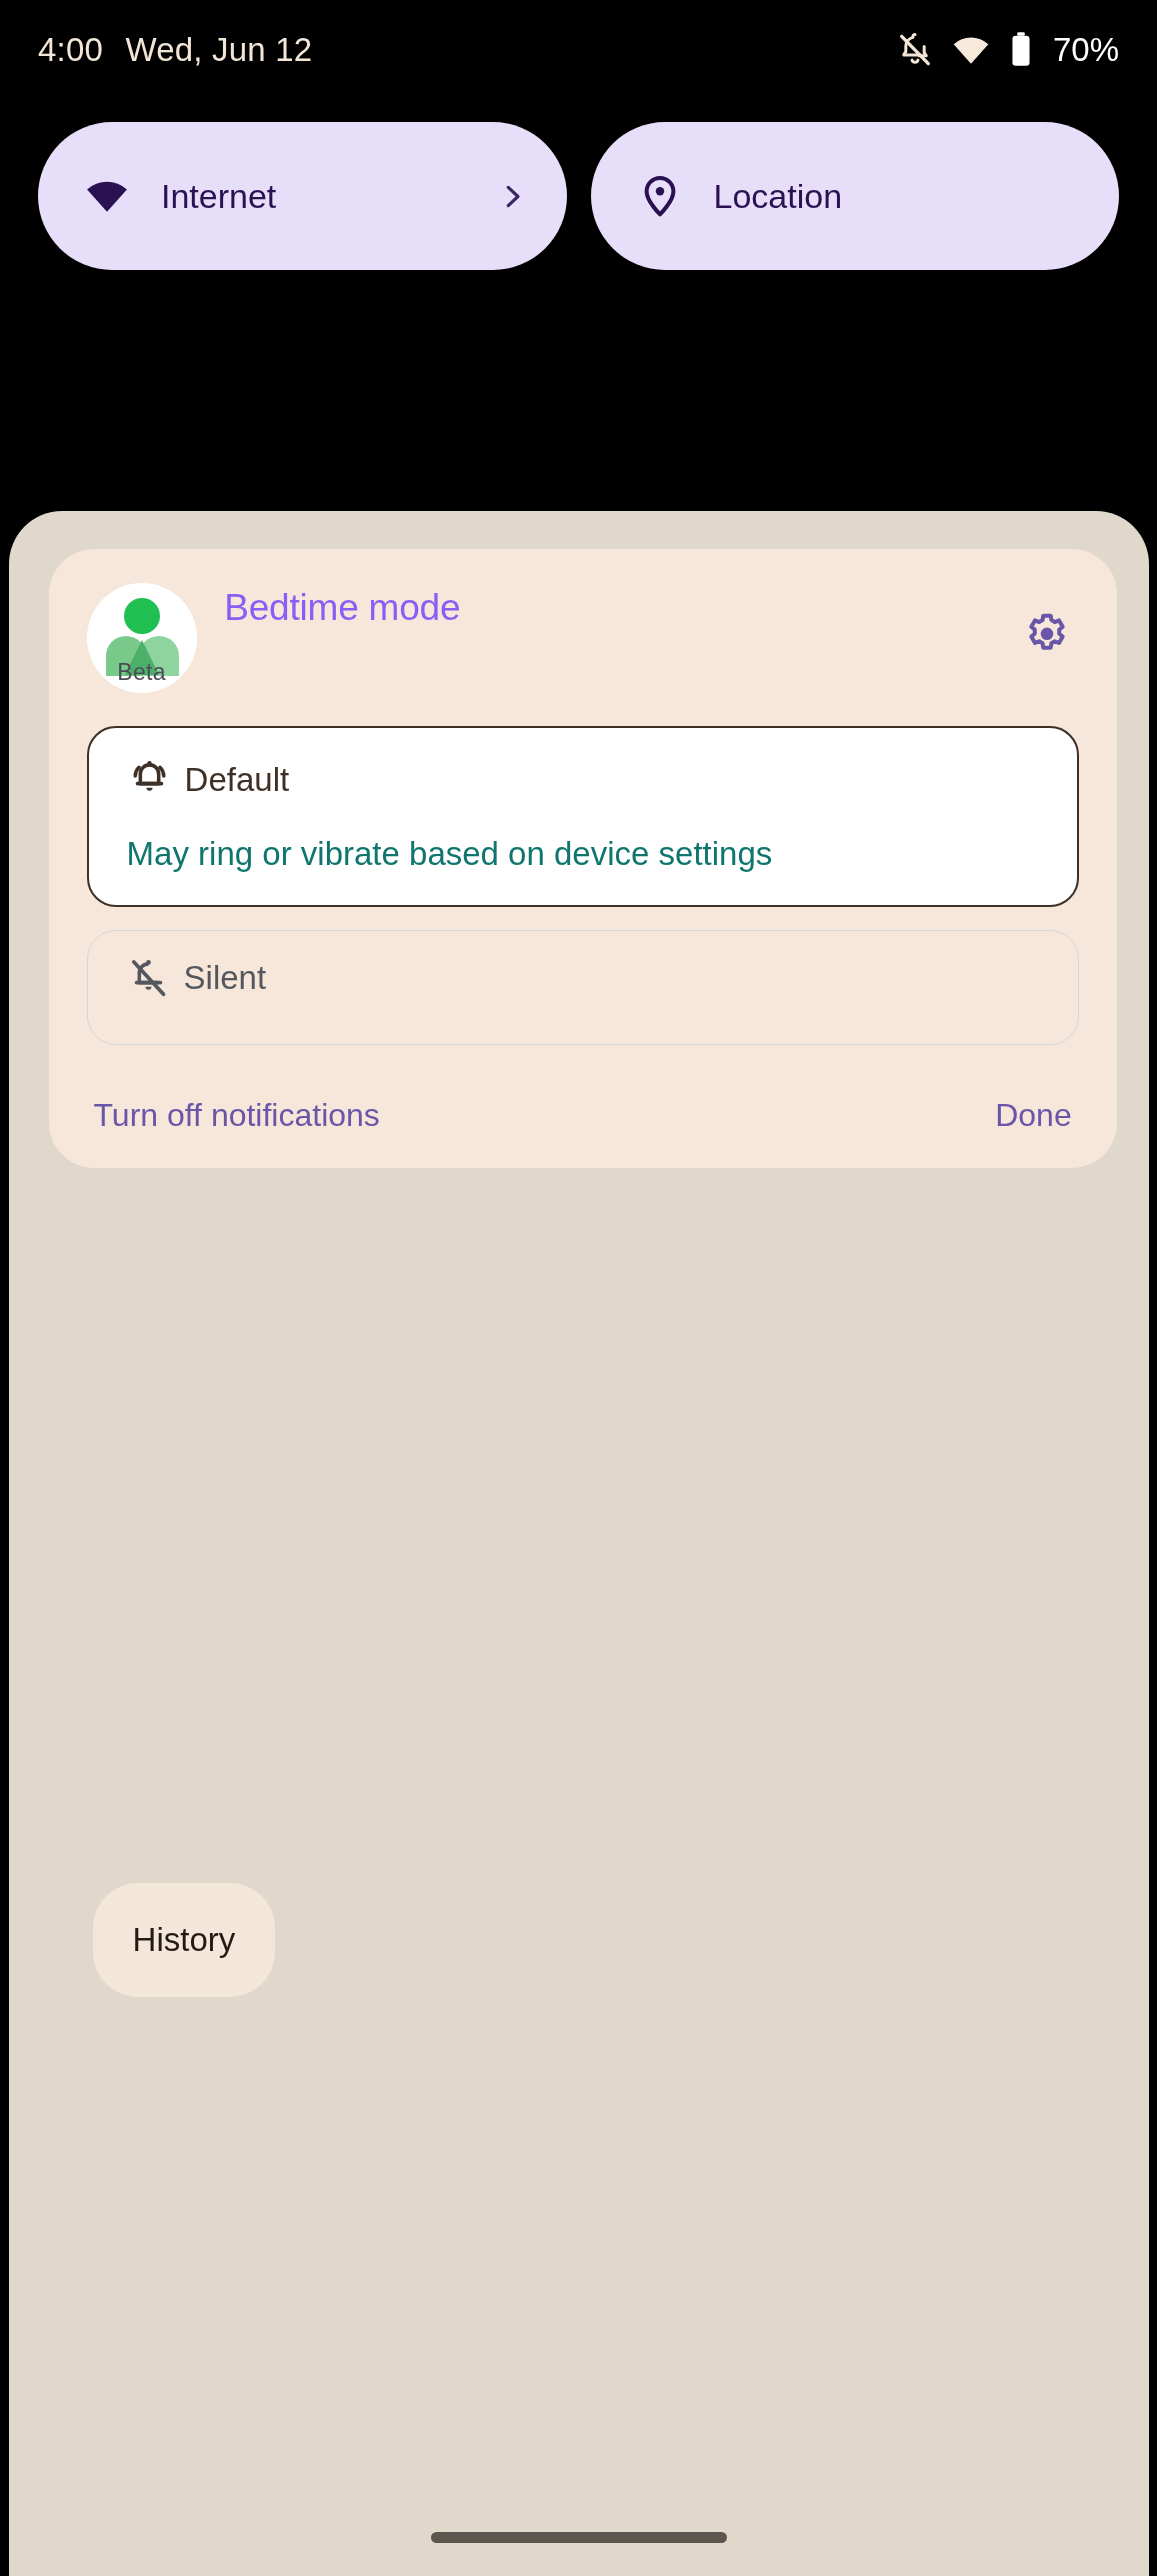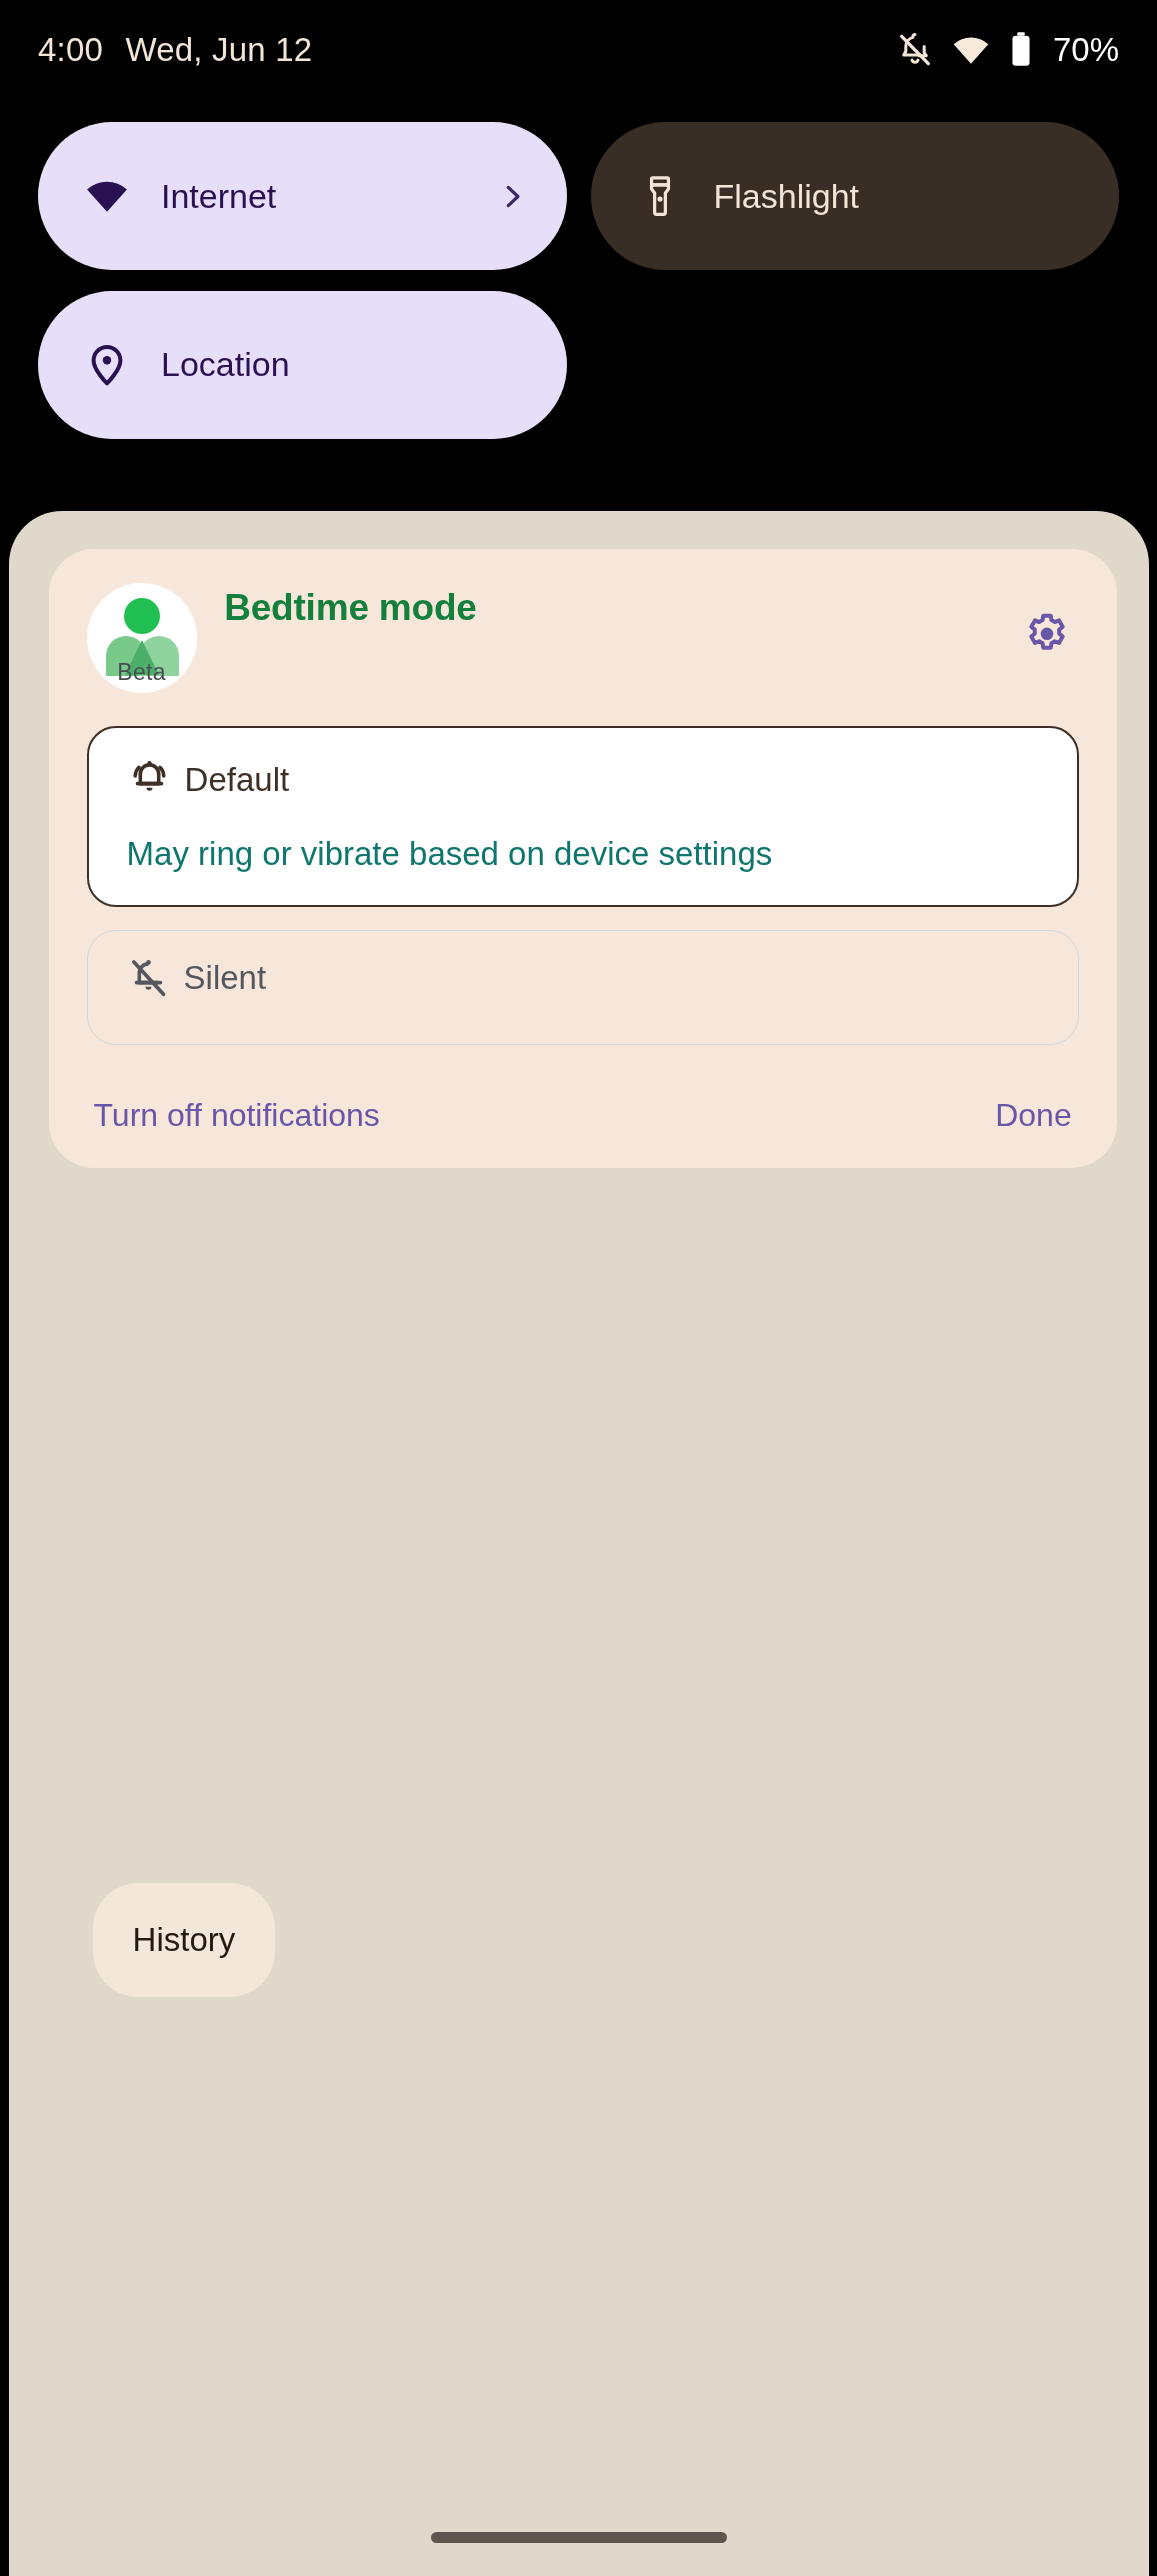--- a/index.html
+++ b/index.html
@@ -176,22 +176,22 @@
     letter-spacing: 0.3px;
   }
   .notif-titles {
     margin-left: 27.6px;
     padding-top: 3.4px;
     flex: 1 1 auto;
     min-width: 0;
   }
   .notif-title {
     font-size: 37px;
-    font-weight: bold;
-    color: #15803d;
+    font-weight: normal;
+    color: #8b5cf6;
     line-height: 1.2;
     letter-spacing: -0.2px;
   }
   .notif-subtitle {
     font-size: 33px;
     color: #5A4E44;
     margin-top: 8.6px;
     line-height: 1.2;
   }
   .gear-btn {
@@ -336,30 +336,20 @@
     </span>
     <span class="qs-label">Internet</span>
     <span class="qs-chevron">
       <svg class="ic" width="29" height="29" viewBox="0 0 24 24">
         <polyline points="8.5,4.5 16.5,12 8.5,19.5" fill="none" stroke="#3A2663" stroke-width="2.6" stroke-linecap="round" stroke-linejoin="round"></polyline>
       </svg>
     </span>
   </div>
 
 
-  <div class="qs-tile off">
-    <span class="qs-icon">
-      <svg class="ic" width="46" height="46" viewBox="0 0 24 24">
-        <rect x="7.6" y="2.6" width="8.8" height="3.6" rx="0.6" fill="none" stroke="#F2E4D6" stroke-width="1.7"></rect>
-        <path d="M7.6 6.2h8.8v2.2l-1.6 2v10.4a0.8 0.8 0 0 1-0.8 0.8h-4a0.8 0.8 0 0 1-0.8-0.8V10.4l-1.6-2z" fill="none" stroke="#F2E4D6" stroke-width="1.7" stroke-linejoin="round"></path>
-        <circle cx="12" cy="13.6" r="1.35" fill="#F2E4D6"></circle>
-      </svg>
-    </span>
-    <span class="qs-label">Flashlight</span>
-  </div>
 
   <div class="qs-tile on">
     <span class="qs-icon">
       <svg class="ic" width="46" height="46" viewBox="0 0 24 24">
         <path d="M12 2.6a7 7 0 0 0-7 7c0 5 7 12 7 12s7-7 7-12a7 7 0 0 0-7-7z" fill="none" stroke="#2A1252" stroke-width="2.1" stroke-linejoin="round"></path>
         <circle cx="12" cy="9.5" r="2.2" fill="#2A1252"></circle>
       </svg>
     </span>
     <span class="qs-label">Location</span>
   </div>

